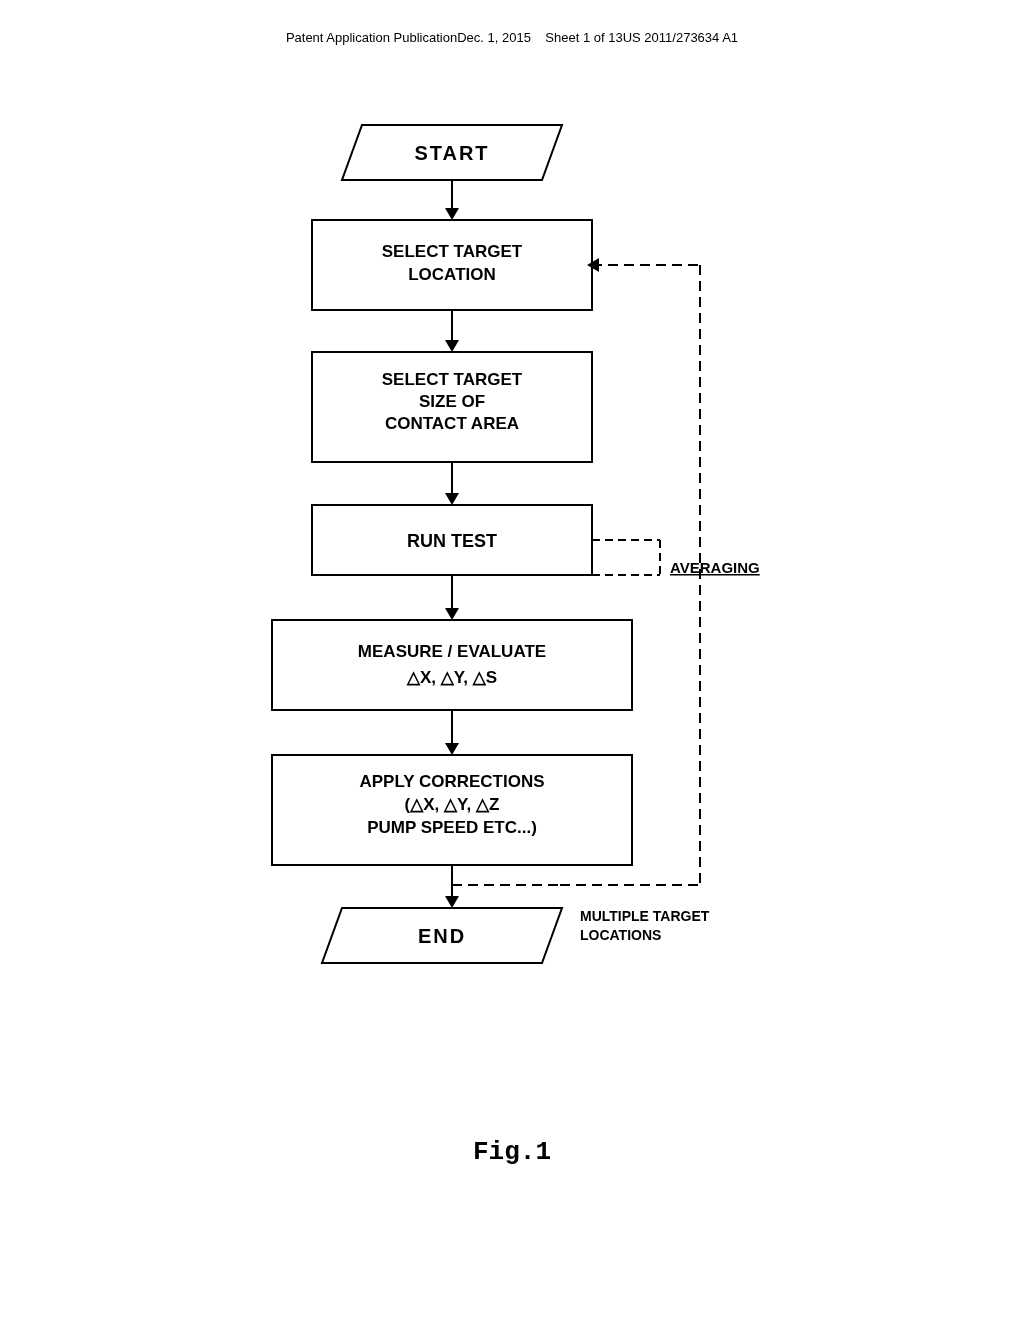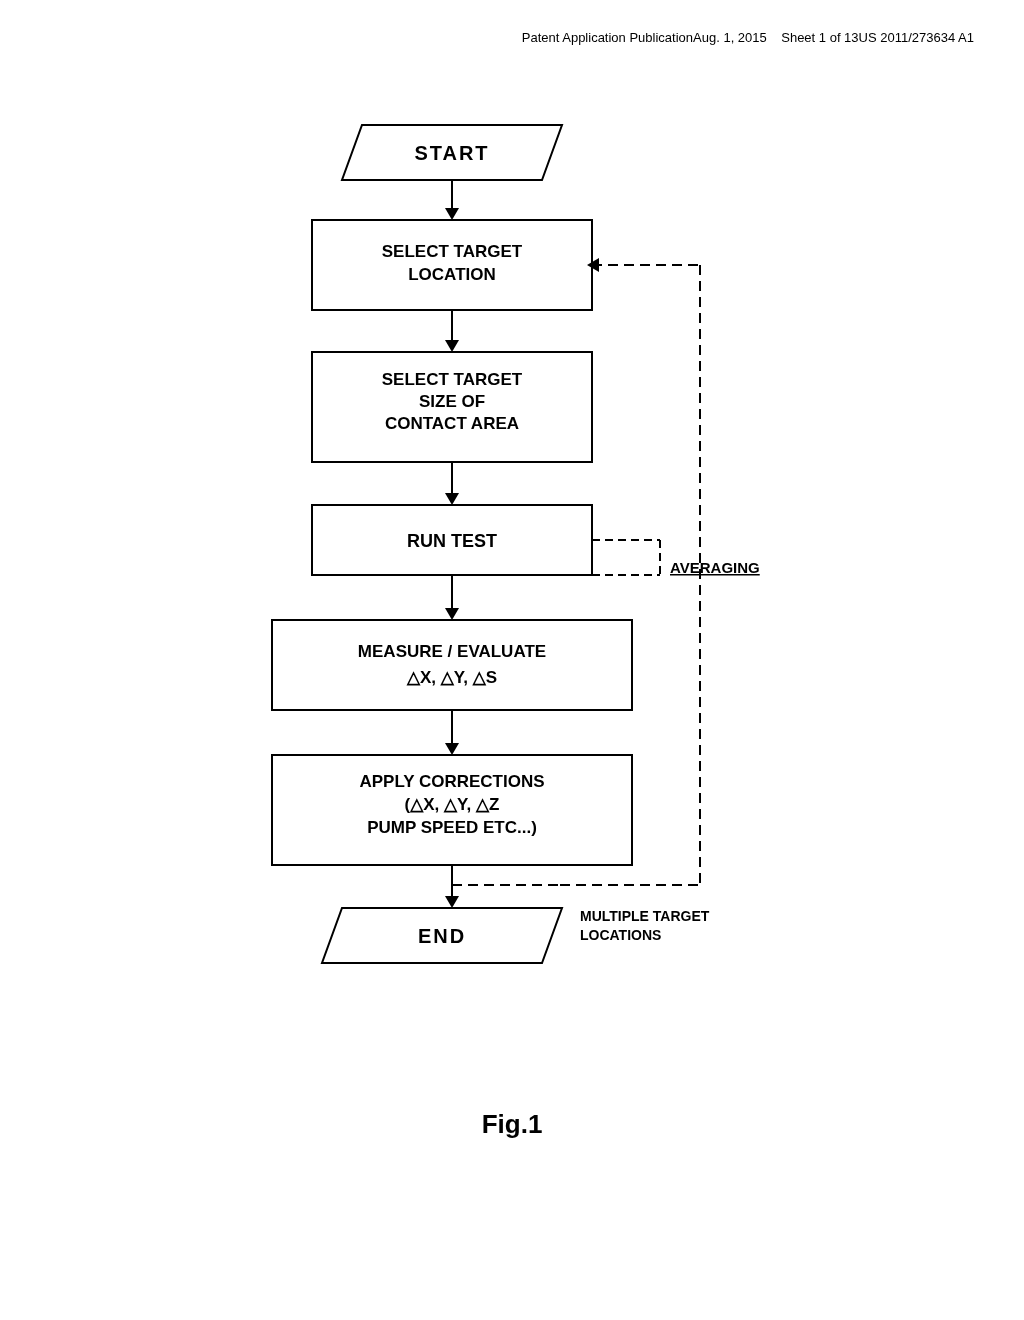--- a/index.html
+++ b/index.html
@@ -8,63 +8,64 @@
       height: 1320px;
       background: #fff;
       font-family: Arial, sans-serif;
       position: relative;
       overflow: hidden;
     }
 
     
     .header {
       display: flex;
-      justify-content: flex-end;
+      justify-content: center;
       align-items: flex-start;
       padding: 30px 50px 10px 50px;
       font-size: 13px;
       color: #000;
     }
 
     
     .diagram-area {
       position: relative;
       width: 100%;
       height: 1150px;
       margin-top: 10px;
       padding-left: 46px;
     }
 
     
     .fig-label {
       position: absolute;
-      bottom: 75px;
+      bottom: 48px;
       left: 50%;
       transform: translateX(-50%);
       font-size: 26px;
       font-weight: bold;
+      font-family: Liberation Mono, monospace;
     }
 
     
     .diagram-svg {
       position: absolute;
       top: 0;
       left: 0;
       width: 100%;
       height: 100%;
       pointer-events: none;
     }
   </style>
 </head>
 <body>
 
 <div class="header">
   <div>Patent Application Publication</div>
   <div>
-    <span>Aug. 1, 2015</span>&nbsp;&nbsp;&nbsp;
+    <span>Dec. 1, 2015</span>&nbsp;&nbsp;&nbsp;
     <span>Sheet 1 of 13</span>
   </div>
   <div>US 2011/273634 A1</div>
 </div>
 
 <div class="diagram-area">
   <svg class="diagram-svg" viewBox="0 0 1024 1150" xmlns="http://www.w3.org/2000/svg">
 
     <polygon points="362,60 562,60 542,115 342,115" fill="white" stroke="black" stroke-width="2"></polygon>
     <text x="452" y="95" text-anchor="middle" font-family="Arial" font-size="20" font-weight="bold" letter-spacing="2">START</text>

